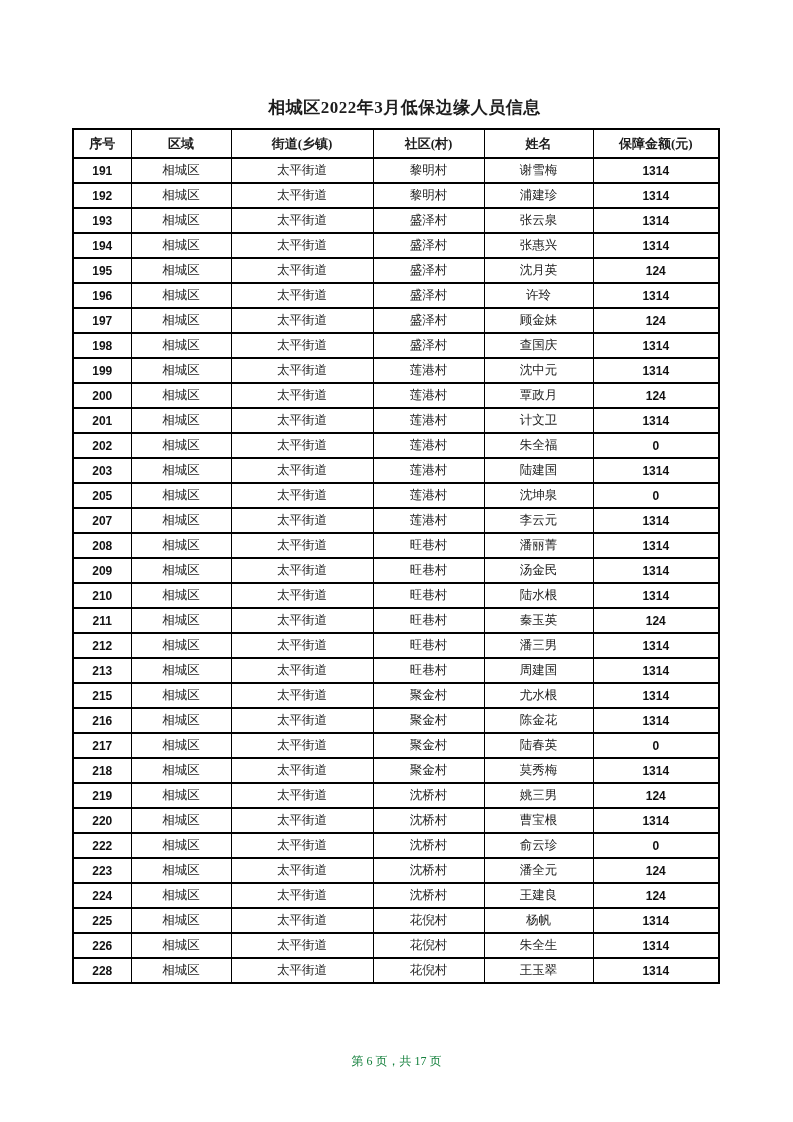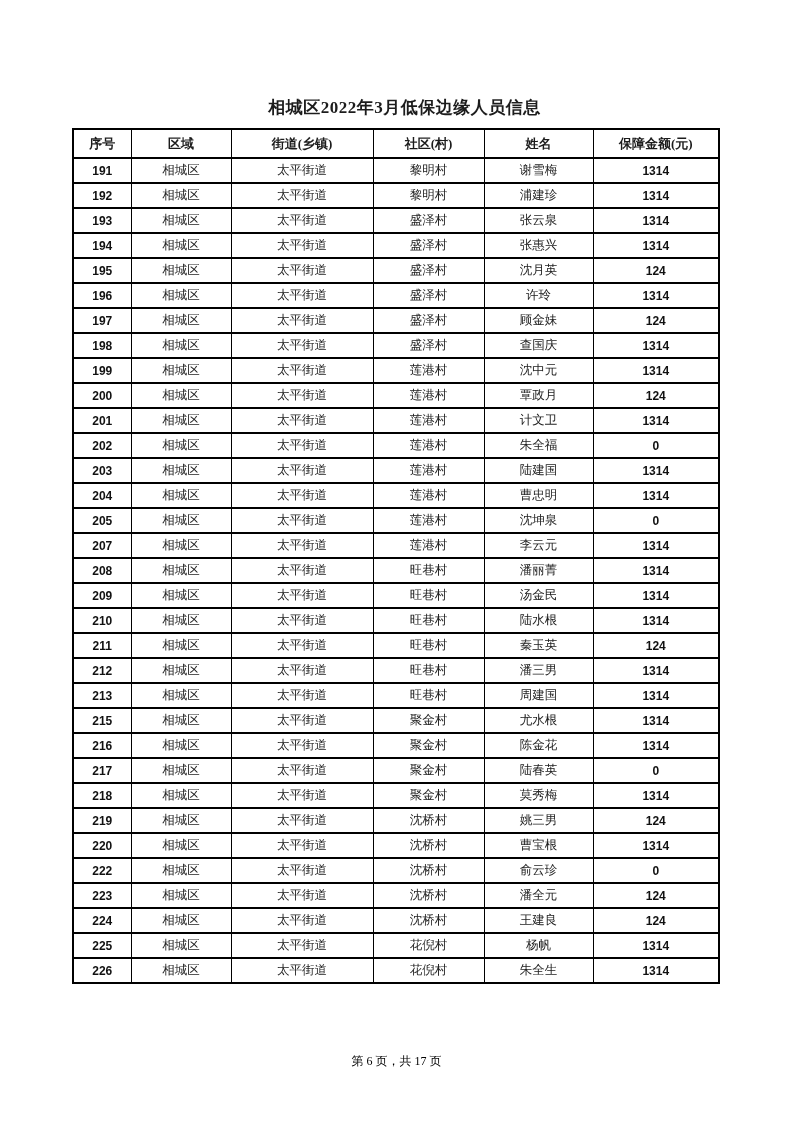--- a/index.html
+++ b/index.html
@@ -72,21 +72,21 @@
     font-weight: 600;
     color: #111;
   }
   .page-footer {
     position: absolute;
     top: 1053px;
     left: 0;
     width: 100%;
     text-align: center;
     font-size: 12px;
-    color: #000000;
+    color: #15803d;
     font-family: "Liberation Serif", serif;
   }
 </style>
 </head>
 <body>
 
 <div class="page-title">相城区2022年3月低保边缘人员信息</div>
 
 <table class="data-table">
   <colgroup>
@@ -225,28 +225,20 @@
 
       <tr>
         <td class="num">203</td>
         <td class="cn">相城区</td>
         <td class="cn">太平街道</td>
         <td class="cn">莲港村</td>
         <td class="cn">陆建国</td>
         <td class="num">1314</td>
       </tr>
 
-      <tr>
-        <td class="num">204</td>
-        <td class="cn">相城区</td>
-        <td class="cn">太平街道</td>
-        <td class="cn">莲港村</td>
-        <td class="cn">曹忠明</td>
-        <td class="num">1314</td>
-      </tr>
 
       <tr>
         <td class="num">205</td>
         <td class="cn">相城区</td>
         <td class="cn">太平街道</td>
         <td class="cn">莲港村</td>
         <td class="cn">沈坤泉</td>
         <td class="num">0</td>
       </tr>
 
@@ -409,16 +401,24 @@
       <tr>
         <td class="num">226</td>
         <td class="cn">相城区</td>
         <td class="cn">太平街道</td>
         <td class="cn">花倪村</td>
         <td class="cn">朱全生</td>
         <td class="num">1314</td>
       </tr>
 
 
+      <tr>
+        <td class="num">228</td>
+        <td class="cn">相城区</td>
+        <td class="cn">太平街道</td>
+        <td class="cn">花倪村</td>
+        <td class="cn">王玉翠</td>
+        <td class="num">1314</td>
+      </tr>
     </tbody>
 </table>
 
 <div class="page-footer">第 6 页，共 17 页</div>
 
 </body></html>

